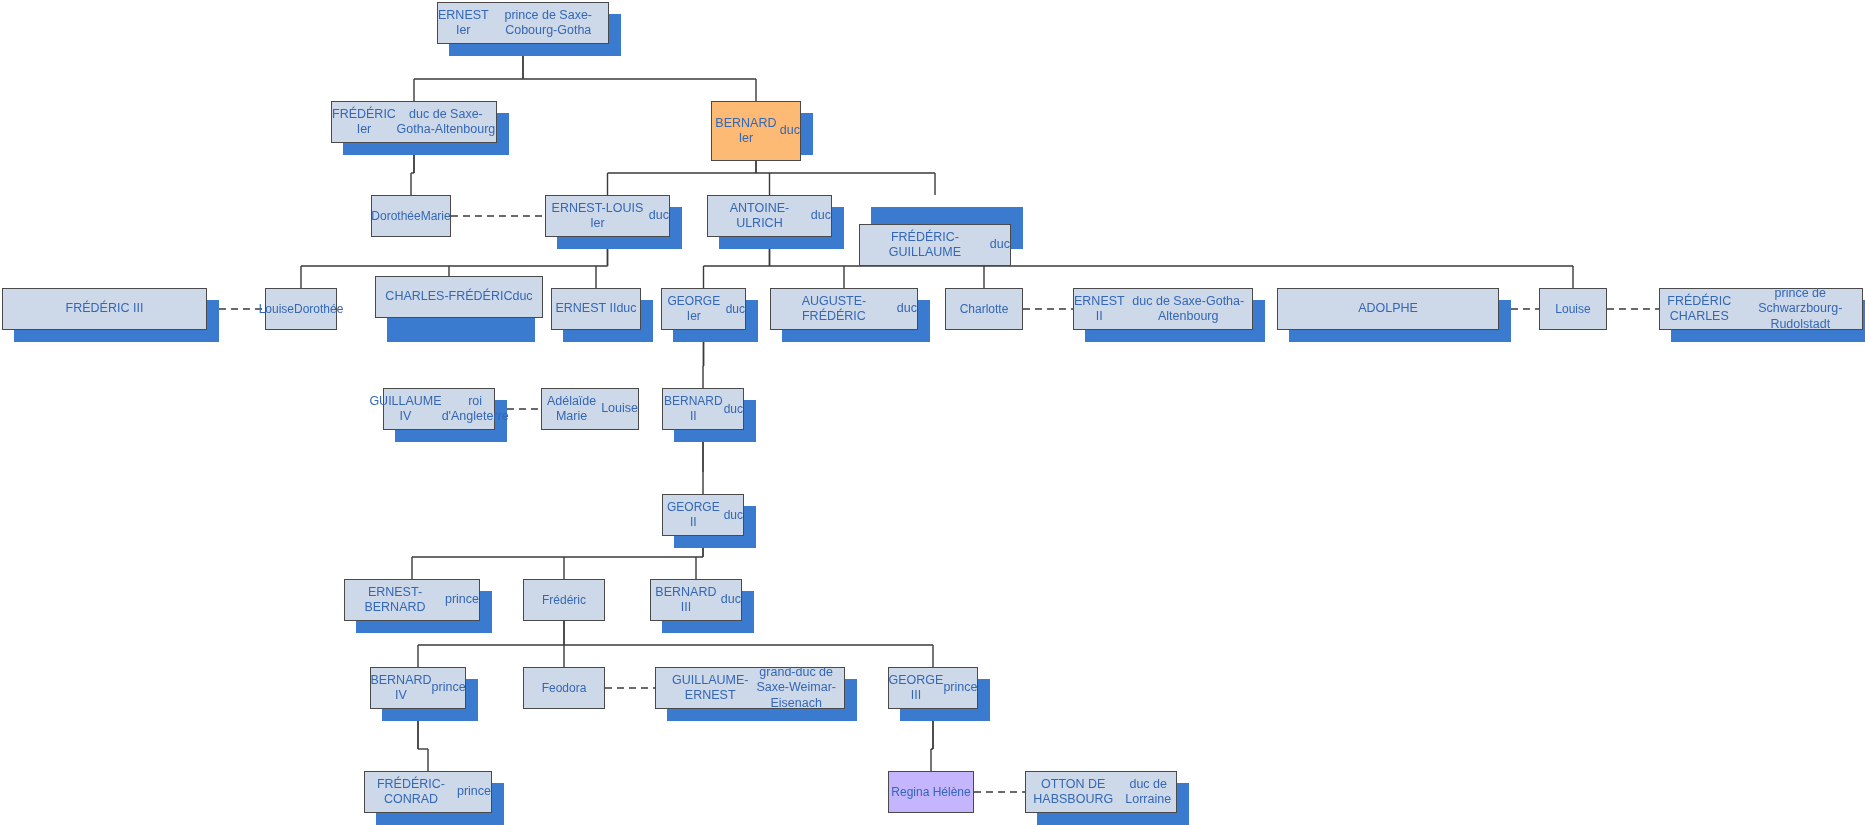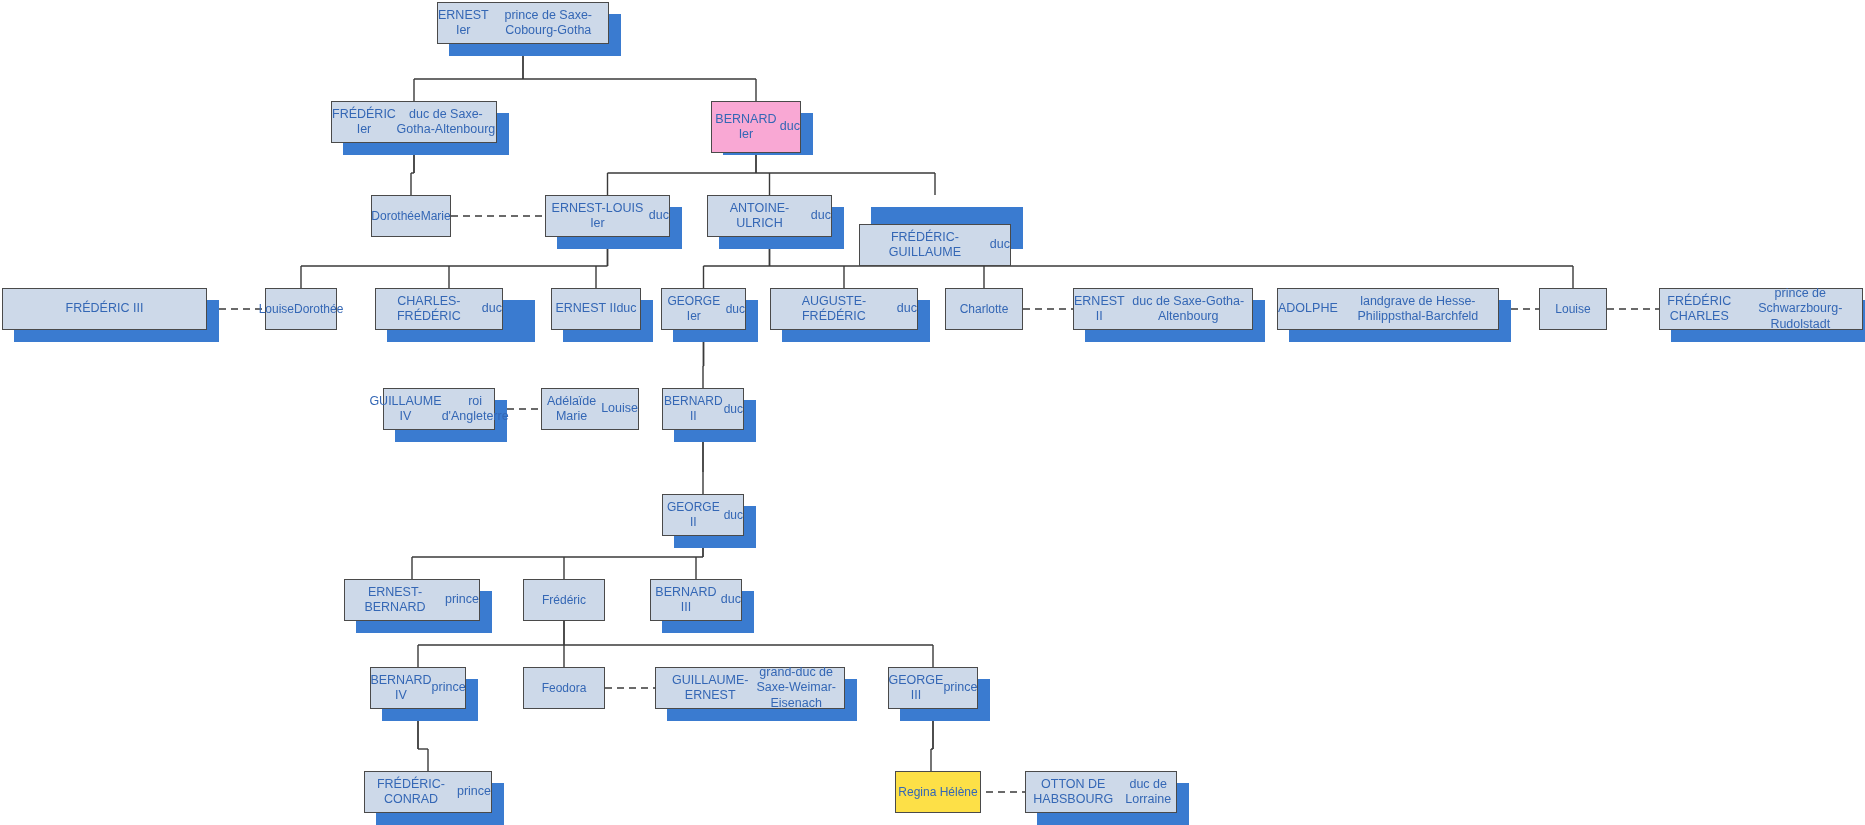--- a/index.html
+++ b/index.html
@@ -78,21 +78,21 @@
       <div class="box" style="left: 437px; top: 2px; width: 172px; height: 42px; background: rgb(205, 217, 233); border-color: rgb(74, 74, 74); color: rgb(52, 103, 181);">
         <div class="l1">ERNEST Ier</div>
         <div class="l2">prince de Saxe-Cobourg-Gotha</div>
       </div>
       <div class="shadow" style="left: 343px; top: 113px; width: 166px; height: 42px; background: rgb(58, 123, 208);"></div>
       <div class="box" style="left: 331px; top: 101px; width: 166px; height: 42px; background: rgb(205, 217, 233); border-color: rgb(74, 74, 74); color: rgb(52, 103, 181);">
         <div class="l1">FRÉDÉRIC  Ier</div>
         <div class="l2">duc de Saxe-Gotha-Altenbourg</div>
       </div>
       <div class="shadow" style="left: 723px; top: 113px; width: 90px; height: 42px; background: rgb(58, 123, 208);"></div>
-      <div class="box" style="left: 711px; top: 101px; width: 90px; height: 52px; background: #f9a8d4; border-color: rgb(74, 74, 74); color: rgb(52, 103, 181);">
+      <div class="box" style="left: 711px; top: 101px; width: 90px; height: 60px; background: #fdba74; border-color: rgb(74, 74, 74); color: rgb(52, 103, 181);">
         <div class="l1">BERNARD Ier</div>
         <div class="l2">duc</div>
       </div>
       <div class="box small" style="left: 371px; top: 195px; width: 80px; height: 42px; background: rgb(205, 217, 233); border-color: rgb(74, 74, 74); color: rgb(52, 103, 181);">
         <div class="l1">Dorothée</div>
         <div class="l2">Marie</div>
       </div>
       <div class="shadow" style="left: 557px; top: 207px; width: 125px; height: 42px; background: rgb(58, 123, 208);"></div>
       <div class="box" style="left: 545px; top: 195px; width: 125px; height: 42px; background: rgb(205, 217, 233); border-color: rgb(74, 74, 74); color: rgb(52, 103, 181);">
         <div class="l1">ERNEST-LOUIS Ier</div>
@@ -110,21 +110,21 @@
       </div>
       <div class="shadow" style="left: 14px; top: 300px; width: 205px; height: 42px; background: rgb(58, 123, 208);"></div>
       <div class="box" style="left: 2px; top: 288px; width: 205px; height: 42px; background: rgb(205, 217, 233); border-color: rgb(74, 74, 74); color: rgb(52, 103, 181);">
         <div class="l1">FRÉDÉRIC III</div>
       </div>
       <div class="box small" style="left: 265px; top: 288px; width: 72px; height: 42px; background: rgb(205, 217, 233); border-color: rgb(74, 74, 74); color: rgb(52, 103, 181);">
         <div class="l1">Louise</div>
         <div class="l2">Dorothée</div>
       </div>
       <div class="shadow" style="left: 387px; top: 300px; width: 148px; height: 42px; background: rgb(58, 123, 208);"></div>
-      <div class="box" style="left: 375px; top: 288px; width: 128px; height: 42px; background: rgb(205, 217, 233); border-color: rgb(74, 74, 74); color: rgb(52, 103, 181);">
+      <div class="box" style="left: 375px; top: 276px; width: 168px; height: 42px; background: rgb(205, 217, 233); border-color: rgb(74, 74, 74); color: rgb(52, 103, 181);">
         <div class="l1">CHARLES-FRÉDÉRIC</div>
         <div class="l2">duc</div>
       </div>
       <div class="shadow" style="left: 563px; top: 300px; width: 90px; height: 42px; background: rgb(58, 123, 208);"></div>
       <div class="box" style="left: 551px; top: 288px; width: 90px; height: 42px; background: rgb(205, 217, 233); border-color: rgb(74, 74, 74); color: rgb(52, 103, 181);">
         <div class="l1">ERNEST II</div>
         <div class="l2">duc</div>
       </div>
       <div class="shadow" style="left: 673px; top: 300px; width: 85px; height: 42px; background: rgb(58, 123, 208);"></div>
       <div class="box small" style="left: 661px; top: 288px; width: 85px; height: 42px; background: rgb(205, 217, 233); border-color: rgb(74, 74, 74); color: rgb(52, 103, 181);">
@@ -140,21 +140,20 @@
         <div class="l1">Charlotte</div>
       </div>
       <div class="shadow" style="left: 1085px; top: 300px; width: 180px; height: 42px; background: rgb(58, 123, 208);"></div>
       <div class="box" style="left: 1073px; top: 288px; width: 180px; height: 42px; background: rgb(205, 217, 233); border-color: rgb(74, 74, 74); color: rgb(52, 103, 181);">
         <div class="l1">ERNEST II</div>
         <div class="l2">duc de Saxe-Gotha-Altenbourg</div>
       </div>
       <div class="shadow" style="left: 1289px; top: 300px; width: 222px; height: 42px; background: rgb(58, 123, 208);"></div>
       <div class="box" style="left: 1277px; top: 288px; width: 222px; height: 42px; background: rgb(205, 217, 233); border-color: rgb(74, 74, 74); color: rgb(52, 103, 181);">
         <div class="l1">ADOLPHE</div>
-        <div class="l2">landgrave de Hesse-Philippsthal-Barchfeld</div>
       </div>
       <div class="box small" style="left: 1539px; top: 288px; width: 68px; height: 42px; background: rgb(205, 217, 233); border-color: rgb(74, 74, 74); color: rgb(52, 103, 181);">
         <div class="l1">Louise</div>
       </div>
       <div class="shadow" style="left: 1671px; top: 300px; width: 204px; height: 42px; background: rgb(58, 123, 208);"></div>
       <div class="box" style="left: 1659px; top: 288px; width: 204px; height: 42px; background: rgb(205, 217, 233); border-color: rgb(74, 74, 74); color: rgb(52, 103, 181);">
         <div class="l1">FRÉDÉRIC CHARLES</div>
         <div class="l2">prince de Schwarzbourg-Rudolstadt</div>
       </div>
       <div class="shadow" style="left: 395px; top: 400px; width: 112px; height: 42px; background: rgb(58, 123, 208);"></div>
@@ -205,21 +204,21 @@
       <div class="shadow" style="left: 900px; top: 679px; width: 90px; height: 42px; background: rgb(58, 123, 208);"></div>
       <div class="box" style="left: 888px; top: 667px; width: 90px; height: 42px; background: rgb(205, 217, 233); border-color: rgb(74, 74, 74); color: rgb(52, 103, 181);">
         <div class="l1">GEORGE III</div>
         <div class="l2">prince</div>
       </div>
       <div class="shadow" style="left: 376px; top: 783px; width: 128px; height: 42px; background: rgb(58, 123, 208);"></div>
       <div class="box" style="left: 364px; top: 771px; width: 128px; height: 42px; background: rgb(205, 217, 233); border-color: rgb(74, 74, 74); color: rgb(52, 103, 181);">
         <div class="l1">FRÉDÉRIC-CONRAD</div>
         <div class="l2">prince</div>
       </div>
-      <div class="box small" style="left: 888px; top: 771px; width: 86px; height: 42px; background: #fde047; border-color: rgb(74, 74, 74); color: rgb(52, 103, 181); margin-left: 7px;">
+      <div class="box small" style="left: 888px; top: 771px; width: 86px; height: 42px; background: #c4b5fd; border-color: rgb(74, 74, 74); color: rgb(52, 103, 181);">
         <div class="l1">Regina Hélène</div>
       </div>
       <div class="shadow" style="left: 1037px; top: 783px; width: 152px; height: 42px; background: rgb(58, 123, 208);"></div>
       <div class="box" style="left: 1025px; top: 771px; width: 152px; height: 42px; background: rgb(205, 217, 233); border-color: rgb(74, 74, 74); color: rgb(52, 103, 181);">
         <div class="l1">OTTON DE HABSBOURG</div>
         <div class="l2">duc de Lorraine</div>
       </div>
     </div>
 </div>
 

